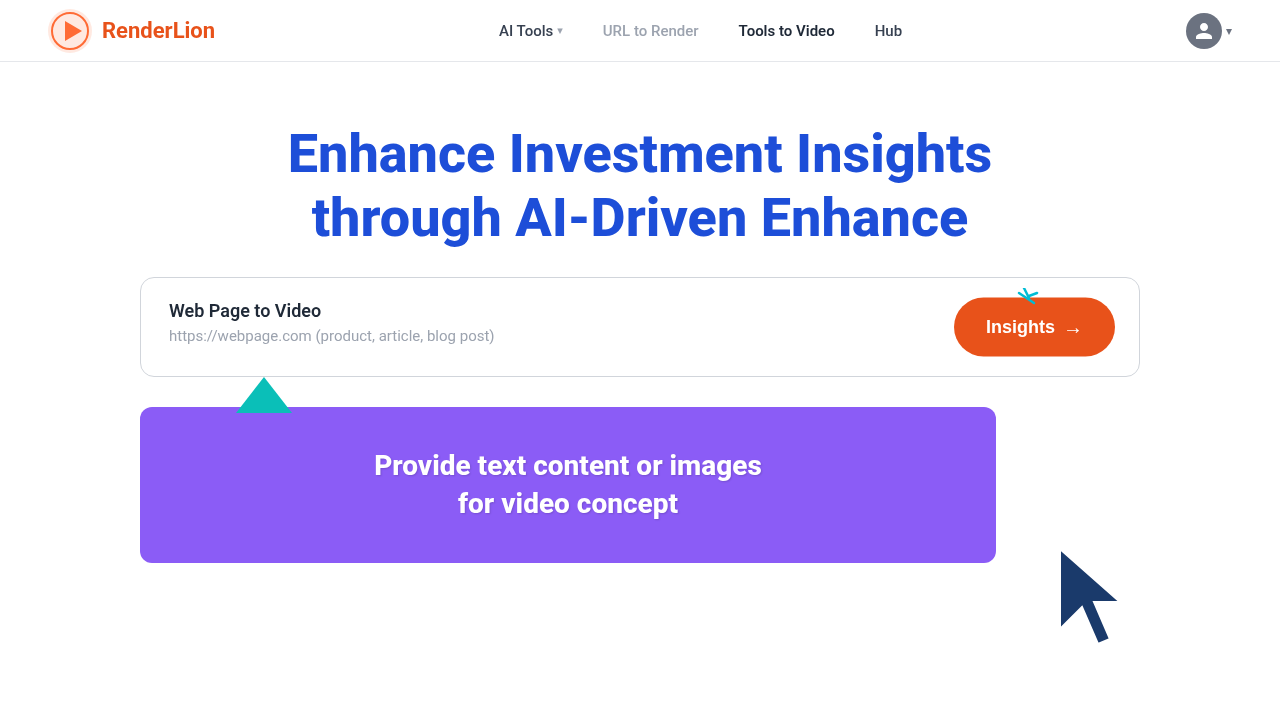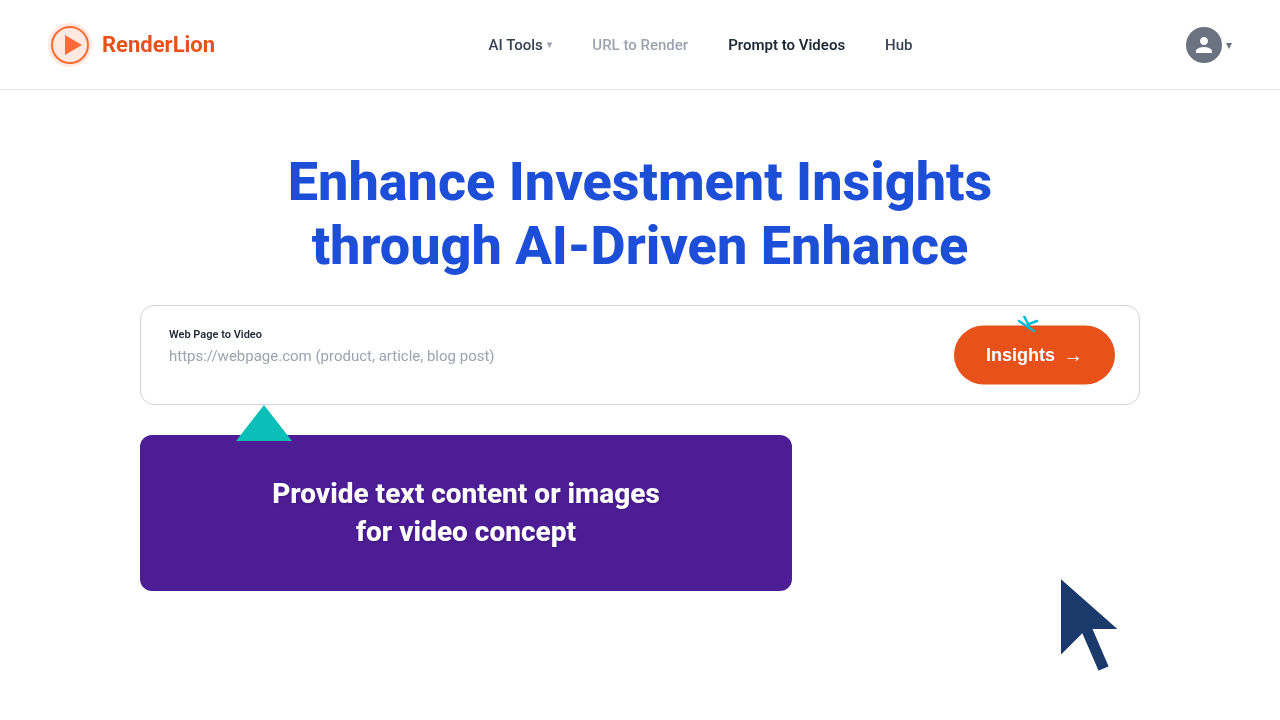--- a/index.html
+++ b/index.html
@@ -10,21 +10,21 @@
       height: 720px;
       overflow: hidden;
     }
 
     
     .navbar {
       display: flex;
       align-items: center;
       justify-content: space-between;
       padding: 0 48px;
-      height: 90px;
+      height: 62px;
       background: #fff;
       border-bottom: 1px solid #e5e7eb;
     }
     .navbar-left {
       display: flex;
       align-items: center;
       gap: 10px;
     }
     .logo-icon {
       width: 44px;
@@ -147,21 +147,21 @@
       border: 1.5px solid #d1d5db;
       border-radius: 14px;
       padding: 22px 180px 22px 28px;
       position: relative;
       display: flex;
       flex-direction: column;
       gap: 6px;
       min-height: 100px;
     }
     .input-label {
-      font-size: 11px;
+      font-size: 18px;
       font-weight: 600;
       color: #1f2937;
     }
     .input-placeholder {
       font-size: 15px;
       color: #9ca3af;
     }
 
     
     .generate-btn {
@@ -197,25 +197,25 @@
       position: absolute;
       left: 96px;
       top: 0;
       width: 0;
       height: 0;
       border-left: 28px solid transparent;
       border-right: 28px solid transparent;
       border-bottom: 36px solid #0abfb8;
     }
     .tooltip-box {
-      background: #4c1d95;
+      background: #8b5cf6;
       border-radius: 12px;
       padding: 40px 60px;
       margin-top: 30px;
-      width: 652px;
+      width: 856px;
       margin-left: 0;
     }
     .tooltip-text {
       color: #fff;
       font-size: 28px;
       font-weight: 800;
       text-align: center;
       line-height: 1.35;
       text-shadow: 1px 1px 2px rgba(0,0,0,0.15);
     }
@@ -246,21 +246,21 @@
 
   <div class="navbar-center">
     <a class="nav-item">
       <span>AI Tools</span>
       <span class="chevron">▾</span>
     </a>
     <a class="nav-item muted">
       <span>URL to Render</span>
     </a>
     <a class="nav-item active">
-      <span>Prompt to Videos</span>
+      <span>Tools to Video</span>
     </a>
     <a class="nav-item">
       <span>Hub</span>
     </a>
   </div>
 
   <div class="navbar-right">
     <div class="user-icon-wrap">
       <div class="user-circle">
         <svg width="20" height="20" viewBox="0 0 24 24">

